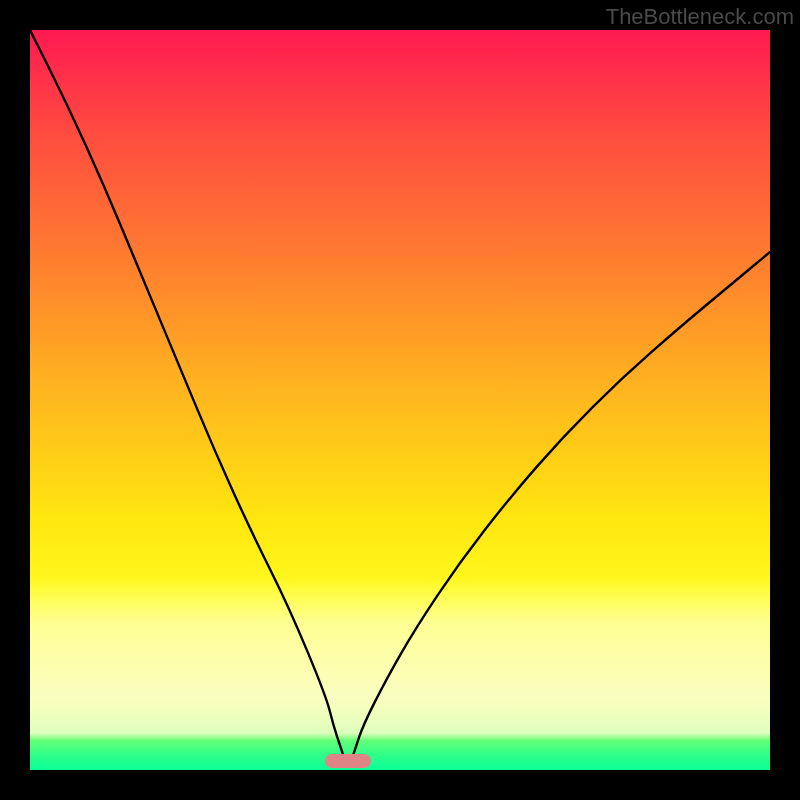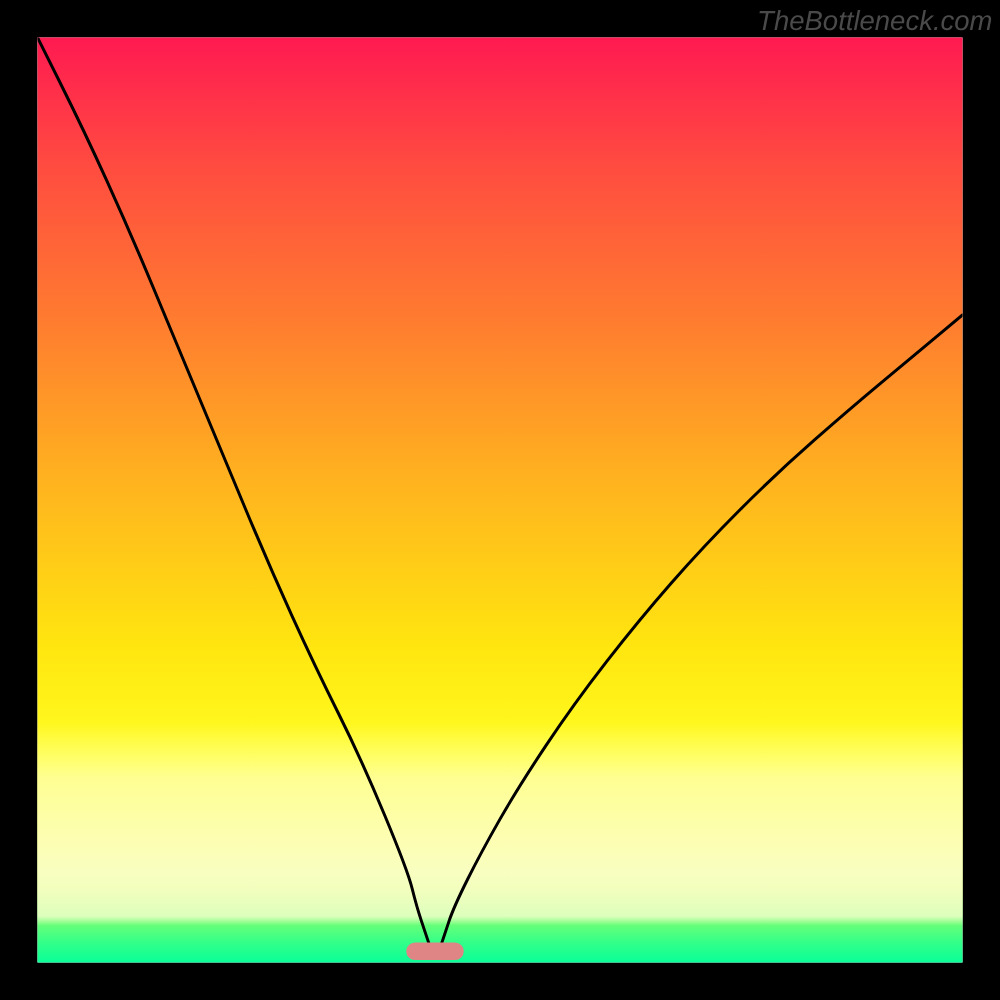--- a/index.html
+++ b/index.html
@@ -8,21 +8,20 @@
     width: 800px;
     height: 800px;
     overflow: hidden;
     font-family: Arial, sans-serif;
   }
   .frame {
     position: relative;
     width: 800px;
     height: 800px;
     background: #000;
-    font-style: italic;
   }
   .plot {
     position: absolute;
     left: 30px;
     top: 30px;
     width: 740px;
     height: 740px;
     background: #fff;
   }
   .gradient {

